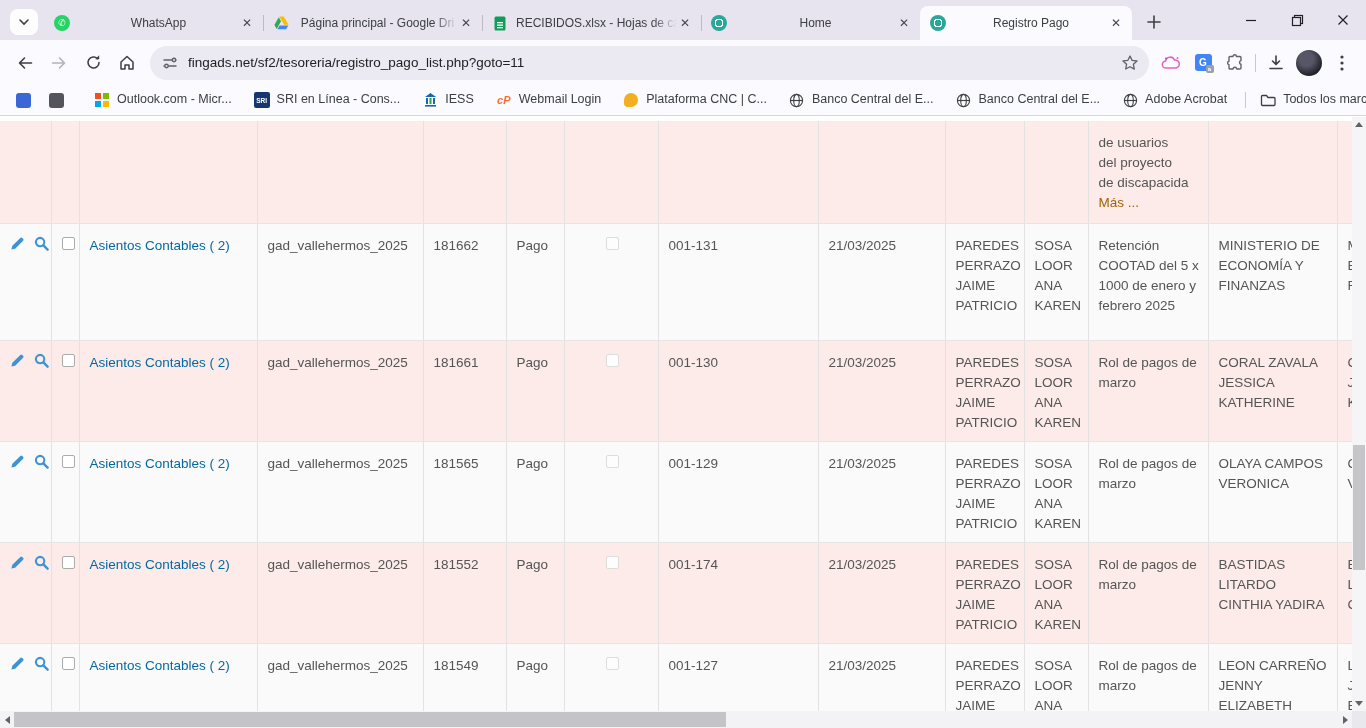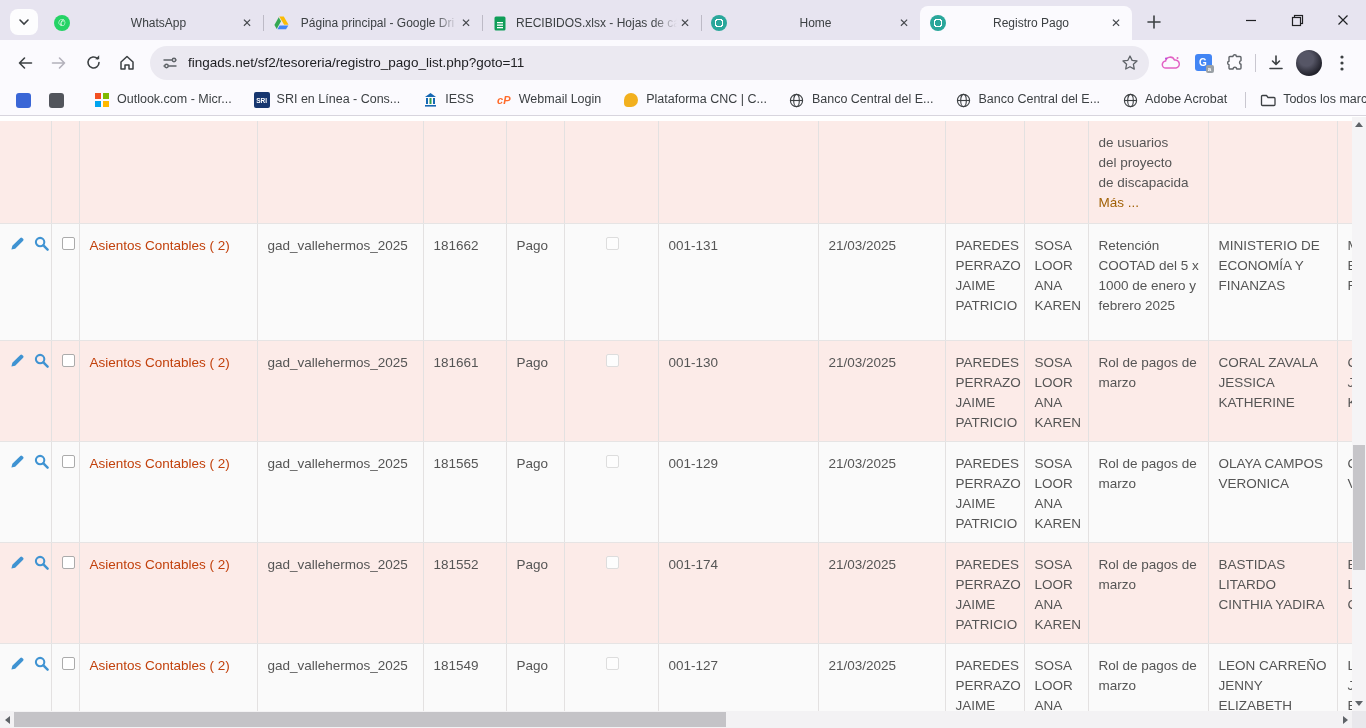--- a/index.html
+++ b/index.html
@@ -72,21 +72,21 @@
   table.grid { border-collapse:collapse; table-layout:fixed; width:1467px;
     font-size:13.5px; color:#555; }
   table.grid td { border-right:1px solid #e3e1e1; border-bottom:1px solid #e6e4e4;
     vertical-align:top; padding:12px 8px 8px 10px; line-height:20px; overflow:hidden; }
   tr.row-pink td { background:#fcebe8; }
   tr.row-white td { background:#fafafa; }
   td.c-num { text-align:left; padding-right:14px; }
   td.c-icons { padding:14px 4px 8px 8px; white-space:nowrap; }
   td.c-chk { padding:13px 4px 8px 7px; }
   td.c-chk2 { text-align:center; padding-top:13px; }
-  a.grid-link { color:#c2410c; text-decoration:none; }
+  a.grid-link { color:#0369a1; text-decoration:none; }
   .row-icon { display:inline-block; margin-right:5px; }
   .checkbox { width:13px; height:13px; background:#fff; border:1px solid #ababab; border-radius:2px; display:inline-block; }
   .checkbox.disabled { background:#fdfdfd; border-color:#ddd; }
   tr.partial-row td { height:94px; vertical-align:bottom; padding-bottom:10px; border-top:none; }
   tr.partial-row td div { line-height:20px; }
   a.more-link { color:#a16207; text-decoration:none; }
   tr.r-tall td { height:117px; }
   tr.r-std td { height:97px; }
 
   

